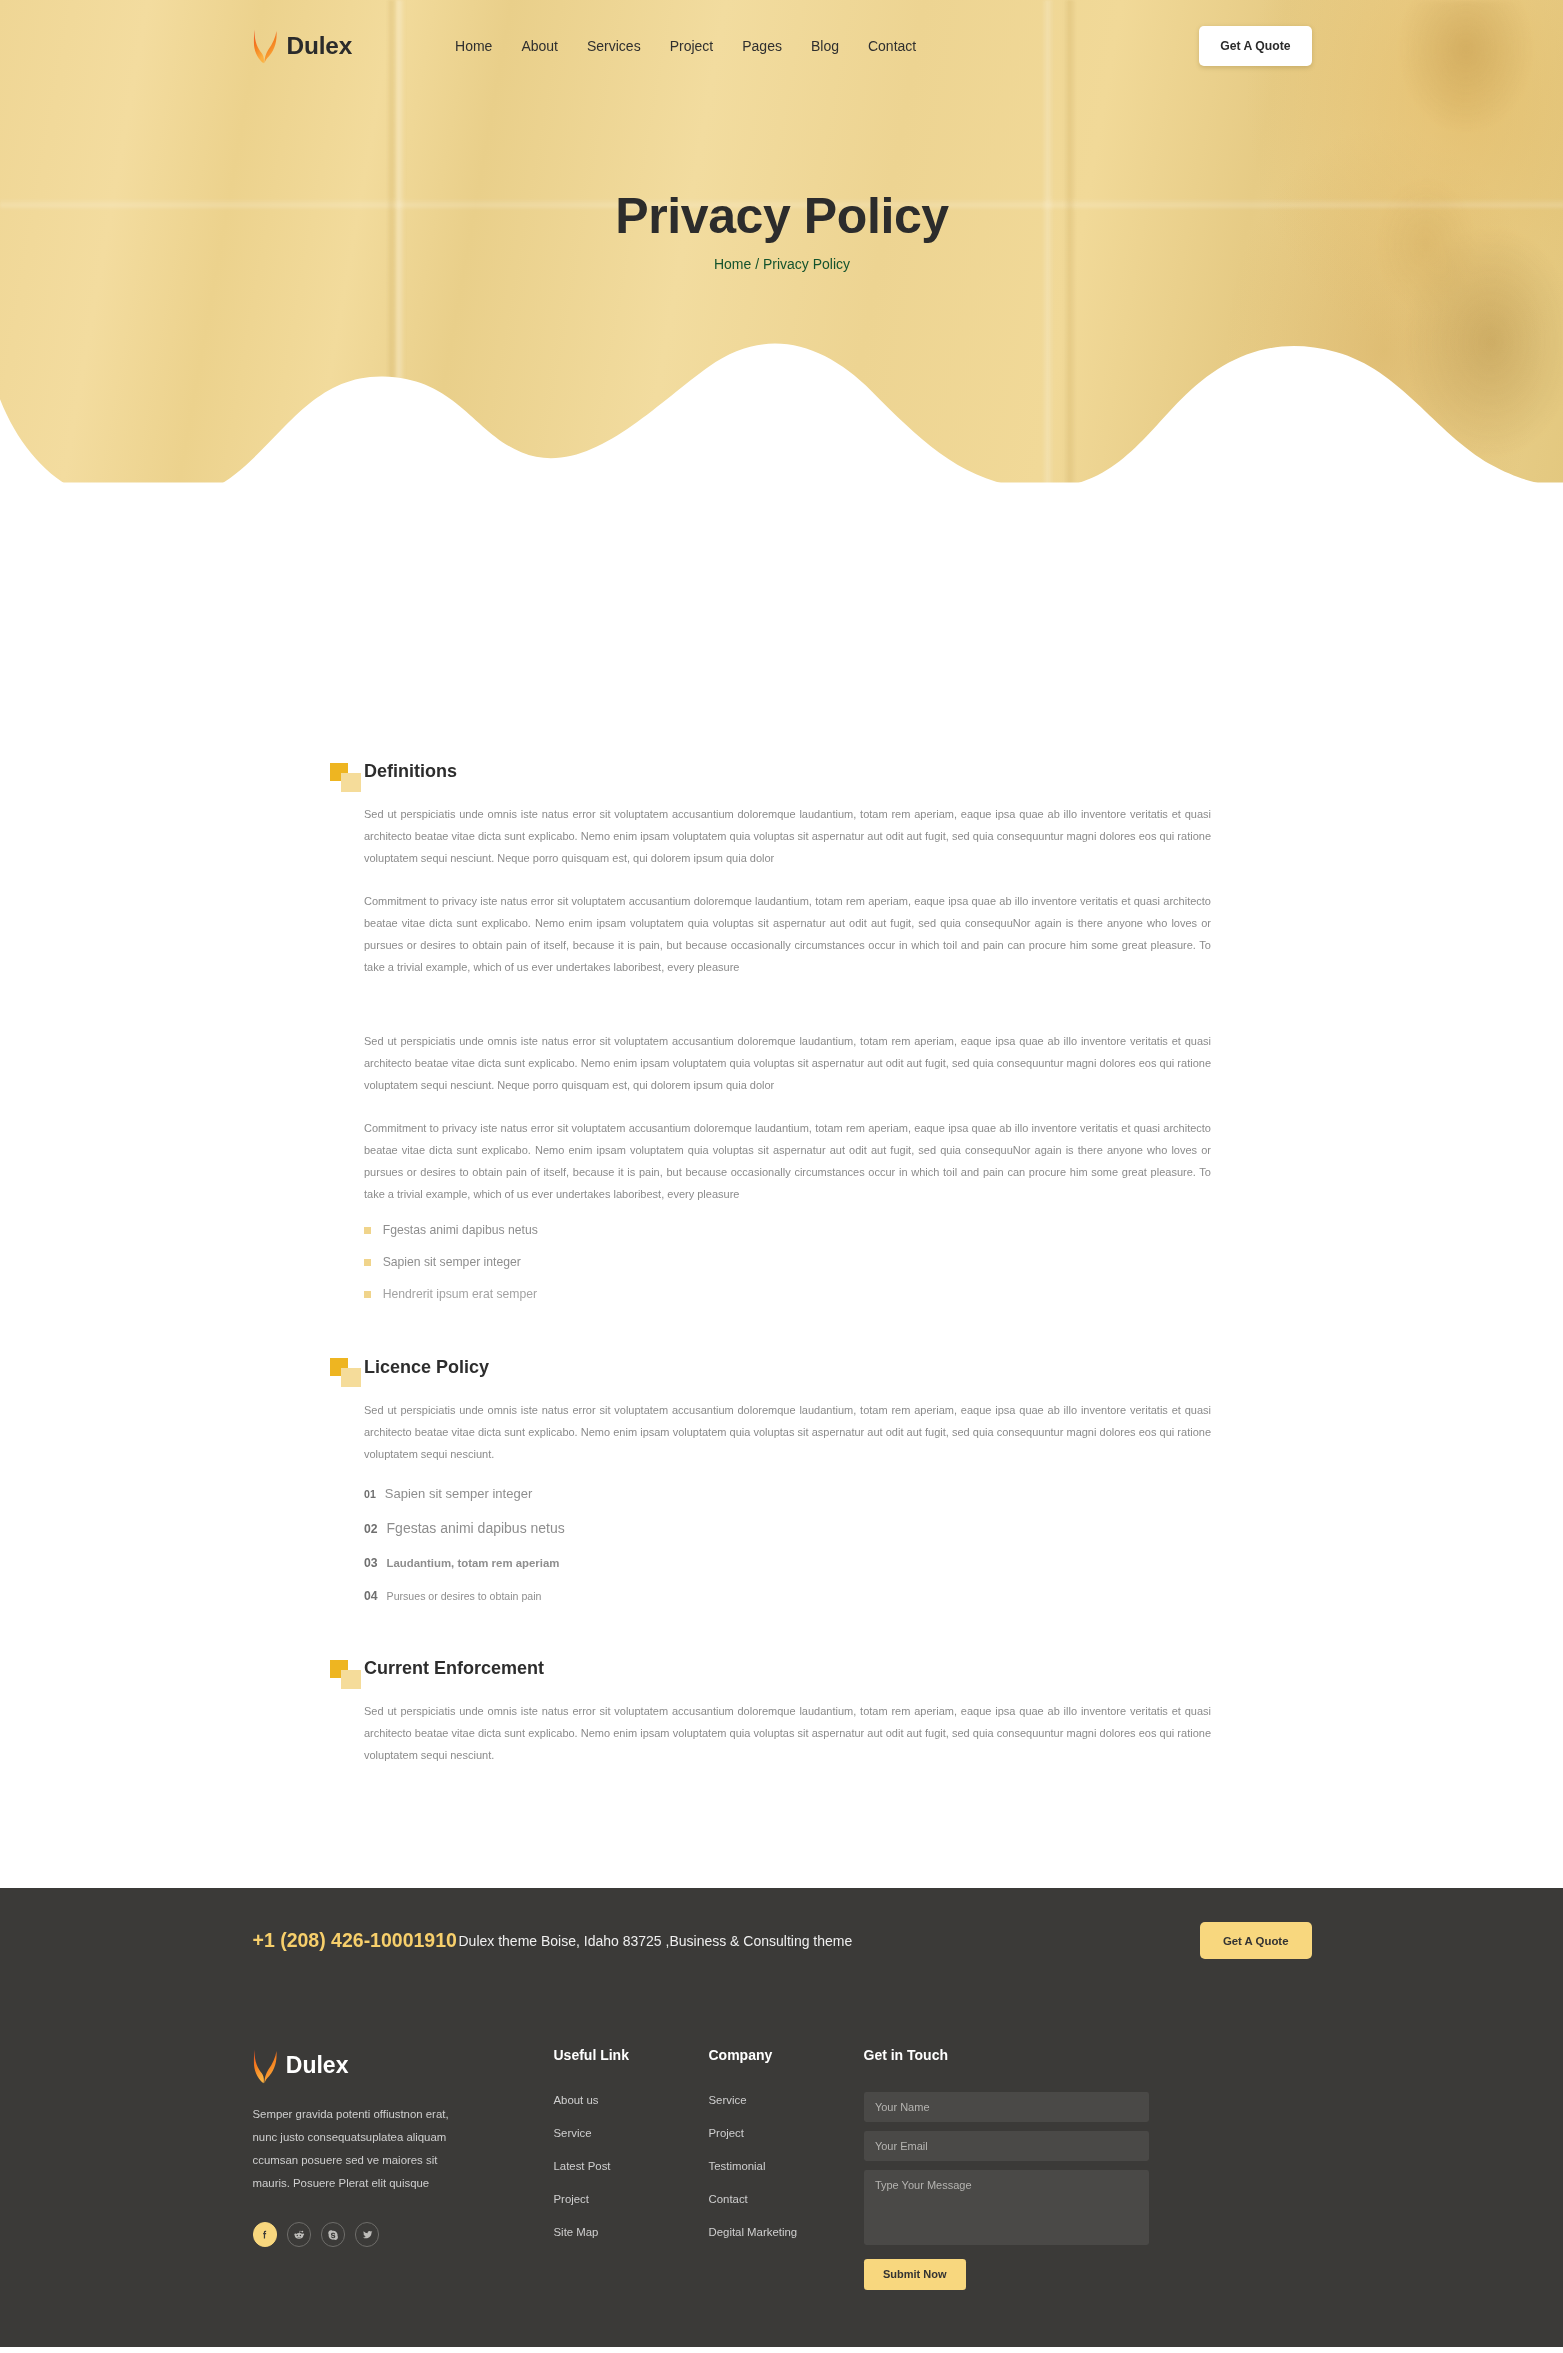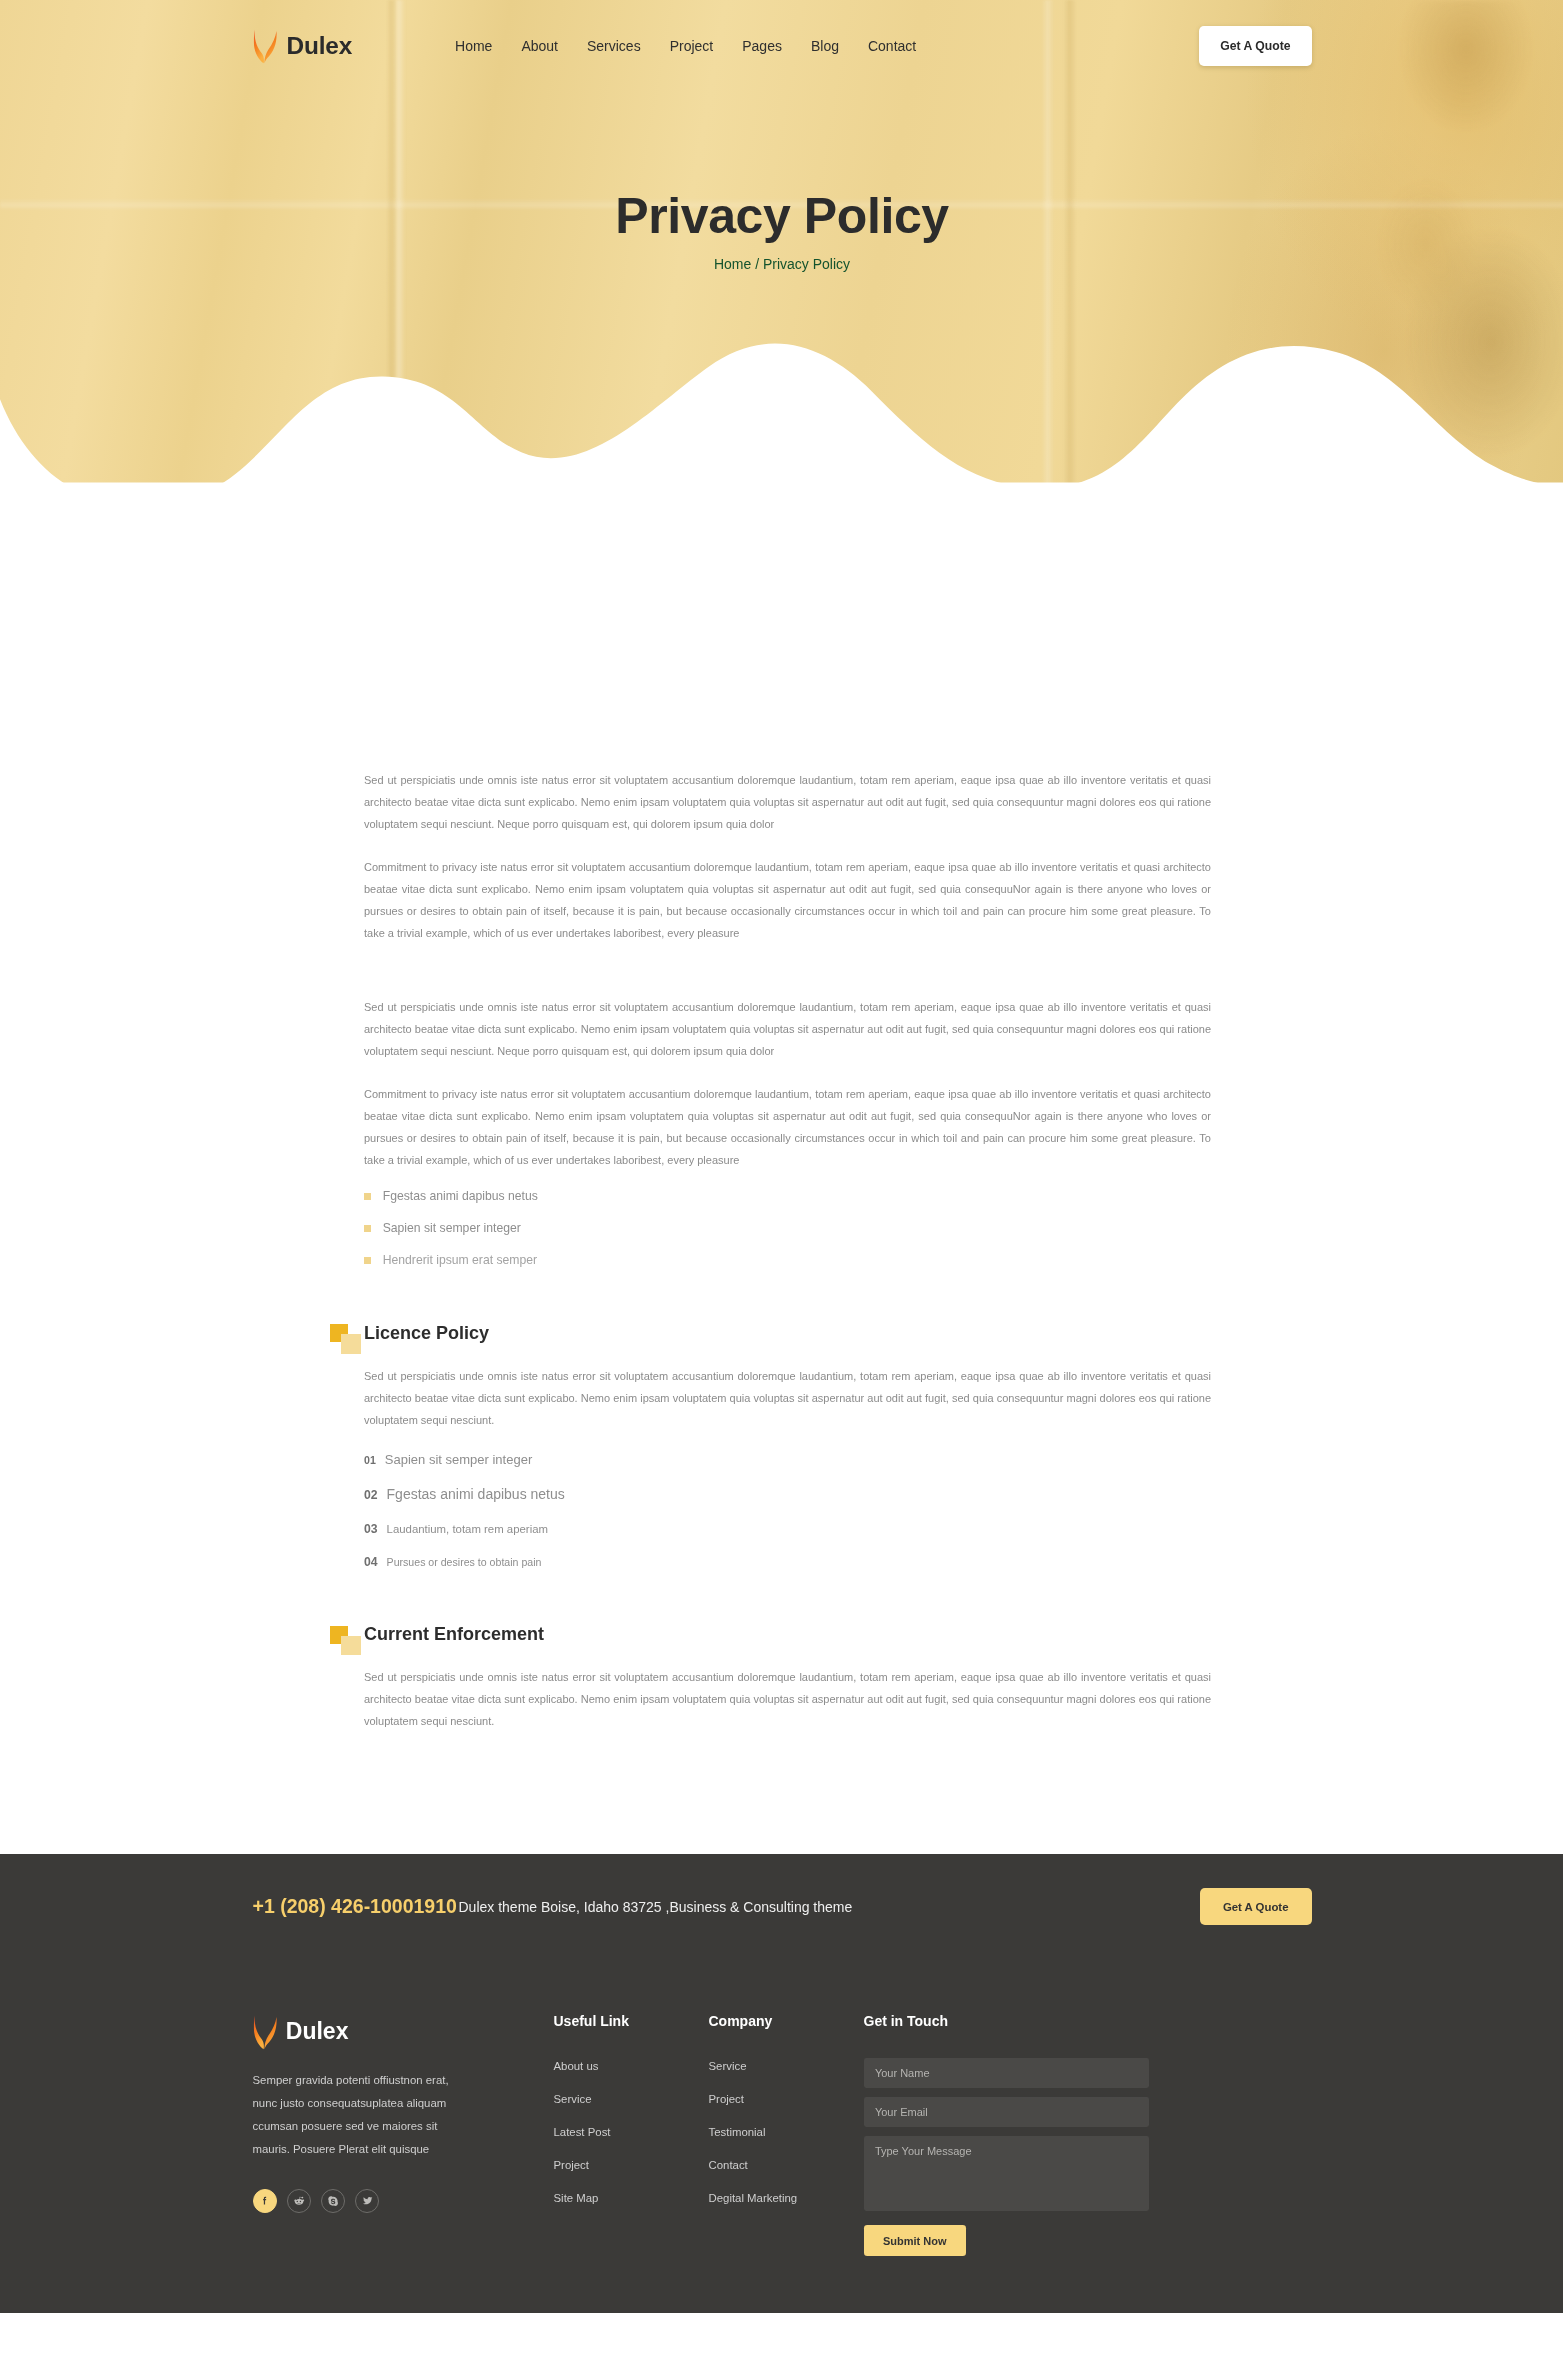--- a/index.html
+++ b/index.html
@@ -118,21 +118,21 @@
   .btext.fade { color:#a3a3a3; }
 
   
   .nlist { list-style:none; margin:21px 0 0; padding:0; }
   .nlist li { display:flex; align-items:baseline; gap:9px; margin-bottom:19.5px; }
   .nlist li:last-child { margin-bottom:0; }
   .nnum { color:#6f6f6f; font-weight:bold; }
   .ntext { color:#8e8e8e; }
   .nlist li:nth-child(1) .nnum { font-size:10.6px; } .nlist li:nth-child(1) .ntext { font-size:13px; }
   .nlist li:nth-child(2) .nnum { font-size:12.2px; } .nlist li:nth-child(2) .ntext { font-size:14px; }
-  .nlist li:nth-child(3) .nnum { font-size:12.2px; } .nlist li:nth-child(3) .ntext { font-size:11.4px; }
+  .nlist li:nth-child(3) .nnum { font-size:12.2px; } .nlist li:nth-child(3) .ntext { font-size:11.4px;font-weight:bold; }
   .nlist li:nth-child(4) .nnum { font-size:12.2px; } .nlist li:nth-child(4) .ntext { font-size:10.6px; }
 
   
   .footer { background:#3b3a38; color:#d6d6d6; }
   .cta {
     width:1059px; margin:0 auto;
     display:flex; align-items:center;
     padding:34px 0 39px;
   }
   .cta-phone { color:#f7cf6b; font-size:19.5px; font-weight:bold; white-space:nowrap; }
@@ -233,20 +233,27 @@
 
     <div class="hero-center">
       <h1 class="hero-title">Privacy Policy</h1>
       <div class="crumb">Home / Privacy Policy</div>
     </div>
   </header>
 
   <main class="content">
 
     <section class="block">
+      <div class="block-head">
+        <span class="sq-icon">
+          <span class="sq-a"></span>
+            <span class="sq-b"></span>
+        </span>
+        <h2 class="block-title">Definitions</h2>
+      </div>
       <div class="block-body">
         <p class="para">Sed ut perspiciatis unde omnis iste natus error sit voluptatem accusantium doloremque laudantium, totam rem aperiam, eaque ipsa quae ab illo inventore veritatis et quasi architecto beatae vitae dicta sunt explicabo. Nemo enim ipsam voluptatem quia voluptas sit aspernatur aut odit aut fugit, sed quia consequuntur magni dolores eos qui ratione voluptatem sequi nesciunt. Neque porro quisquam est, qui dolorem ipsum quia dolor</p>
         <p class="para">Commitment to privacy iste natus error sit voluptatem accusantium doloremque laudantium, totam rem aperiam, eaque ipsa quae ab illo inventore veritatis et quasi architecto beatae vitae dicta sunt explicabo. Nemo enim ipsam voluptatem quia voluptas sit aspernatur aut odit aut fugit, sed quia consequuNor again is there anyone who loves or pursues or desires to obtain pain of itself, because it is pain, but because occasionally circumstances occur in which toil and pain can procure him some great pleasure. To take a trivial example, which of us ever undertakes laboribest, every pleasure</p>
       </div>
     </section>
 
     <section class="block">
       <div class="block-body">
         <p class="para">Sed ut perspiciatis unde omnis iste natus error sit voluptatem accusantium doloremque laudantium, totam rem aperiam, eaque ipsa quae ab illo inventore veritatis et quasi architecto beatae vitae dicta sunt explicabo. Nemo enim ipsam voluptatem quia voluptas sit aspernatur aut odit aut fugit, sed quia consequuntur magni dolores eos qui ratione voluptatem sequi nesciunt. Neque porro quisquam est, qui dolorem ipsum quia dolor</p>
         <p class="para">Commitment to privacy iste natus error sit voluptatem accusantium doloremque laudantium, totam rem aperiam, eaque ipsa quae ab illo inventore veritatis et quasi architecto beatae vitae dicta sunt explicabo. Nemo enim ipsam voluptatem quia voluptas sit aspernatur aut odit aut fugit, sed quia consequuNor again is there anyone who loves or pursues or desires to obtain pain of itself, because it is pain, but because occasionally circumstances occur in which toil and pain can procure him some great pleasure. To take a trivial example, which of us ever undertakes laboribest, every pleasure</p>

